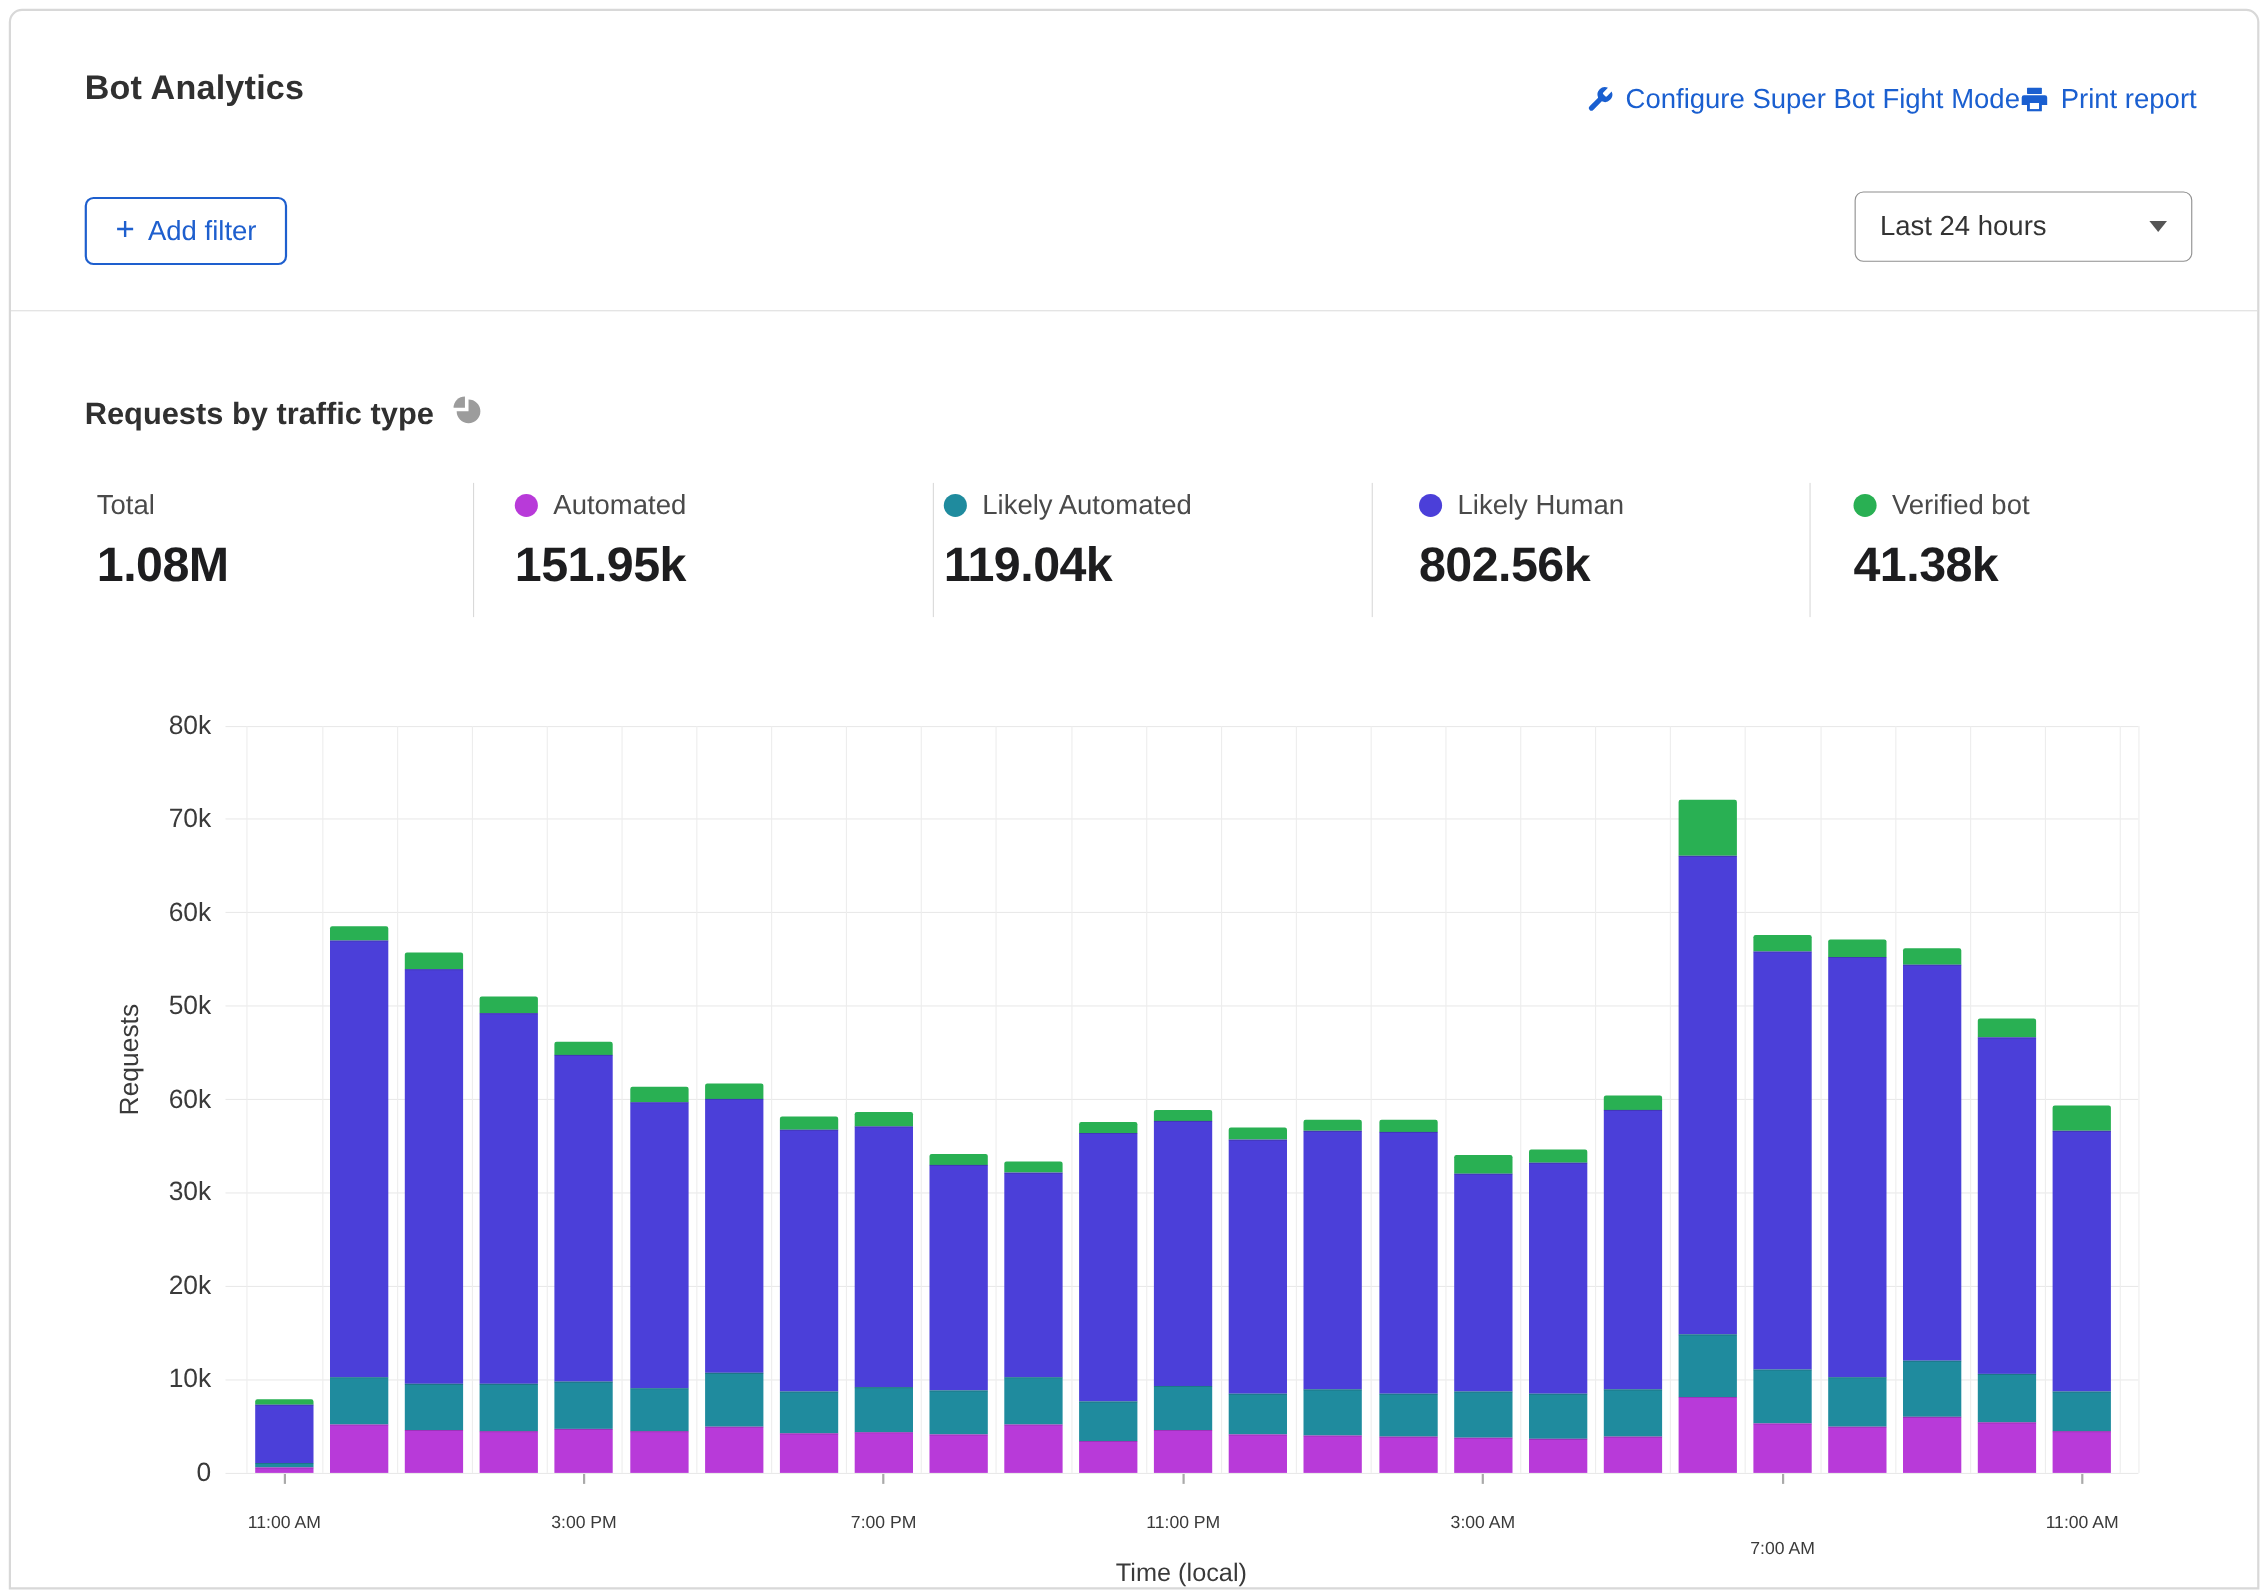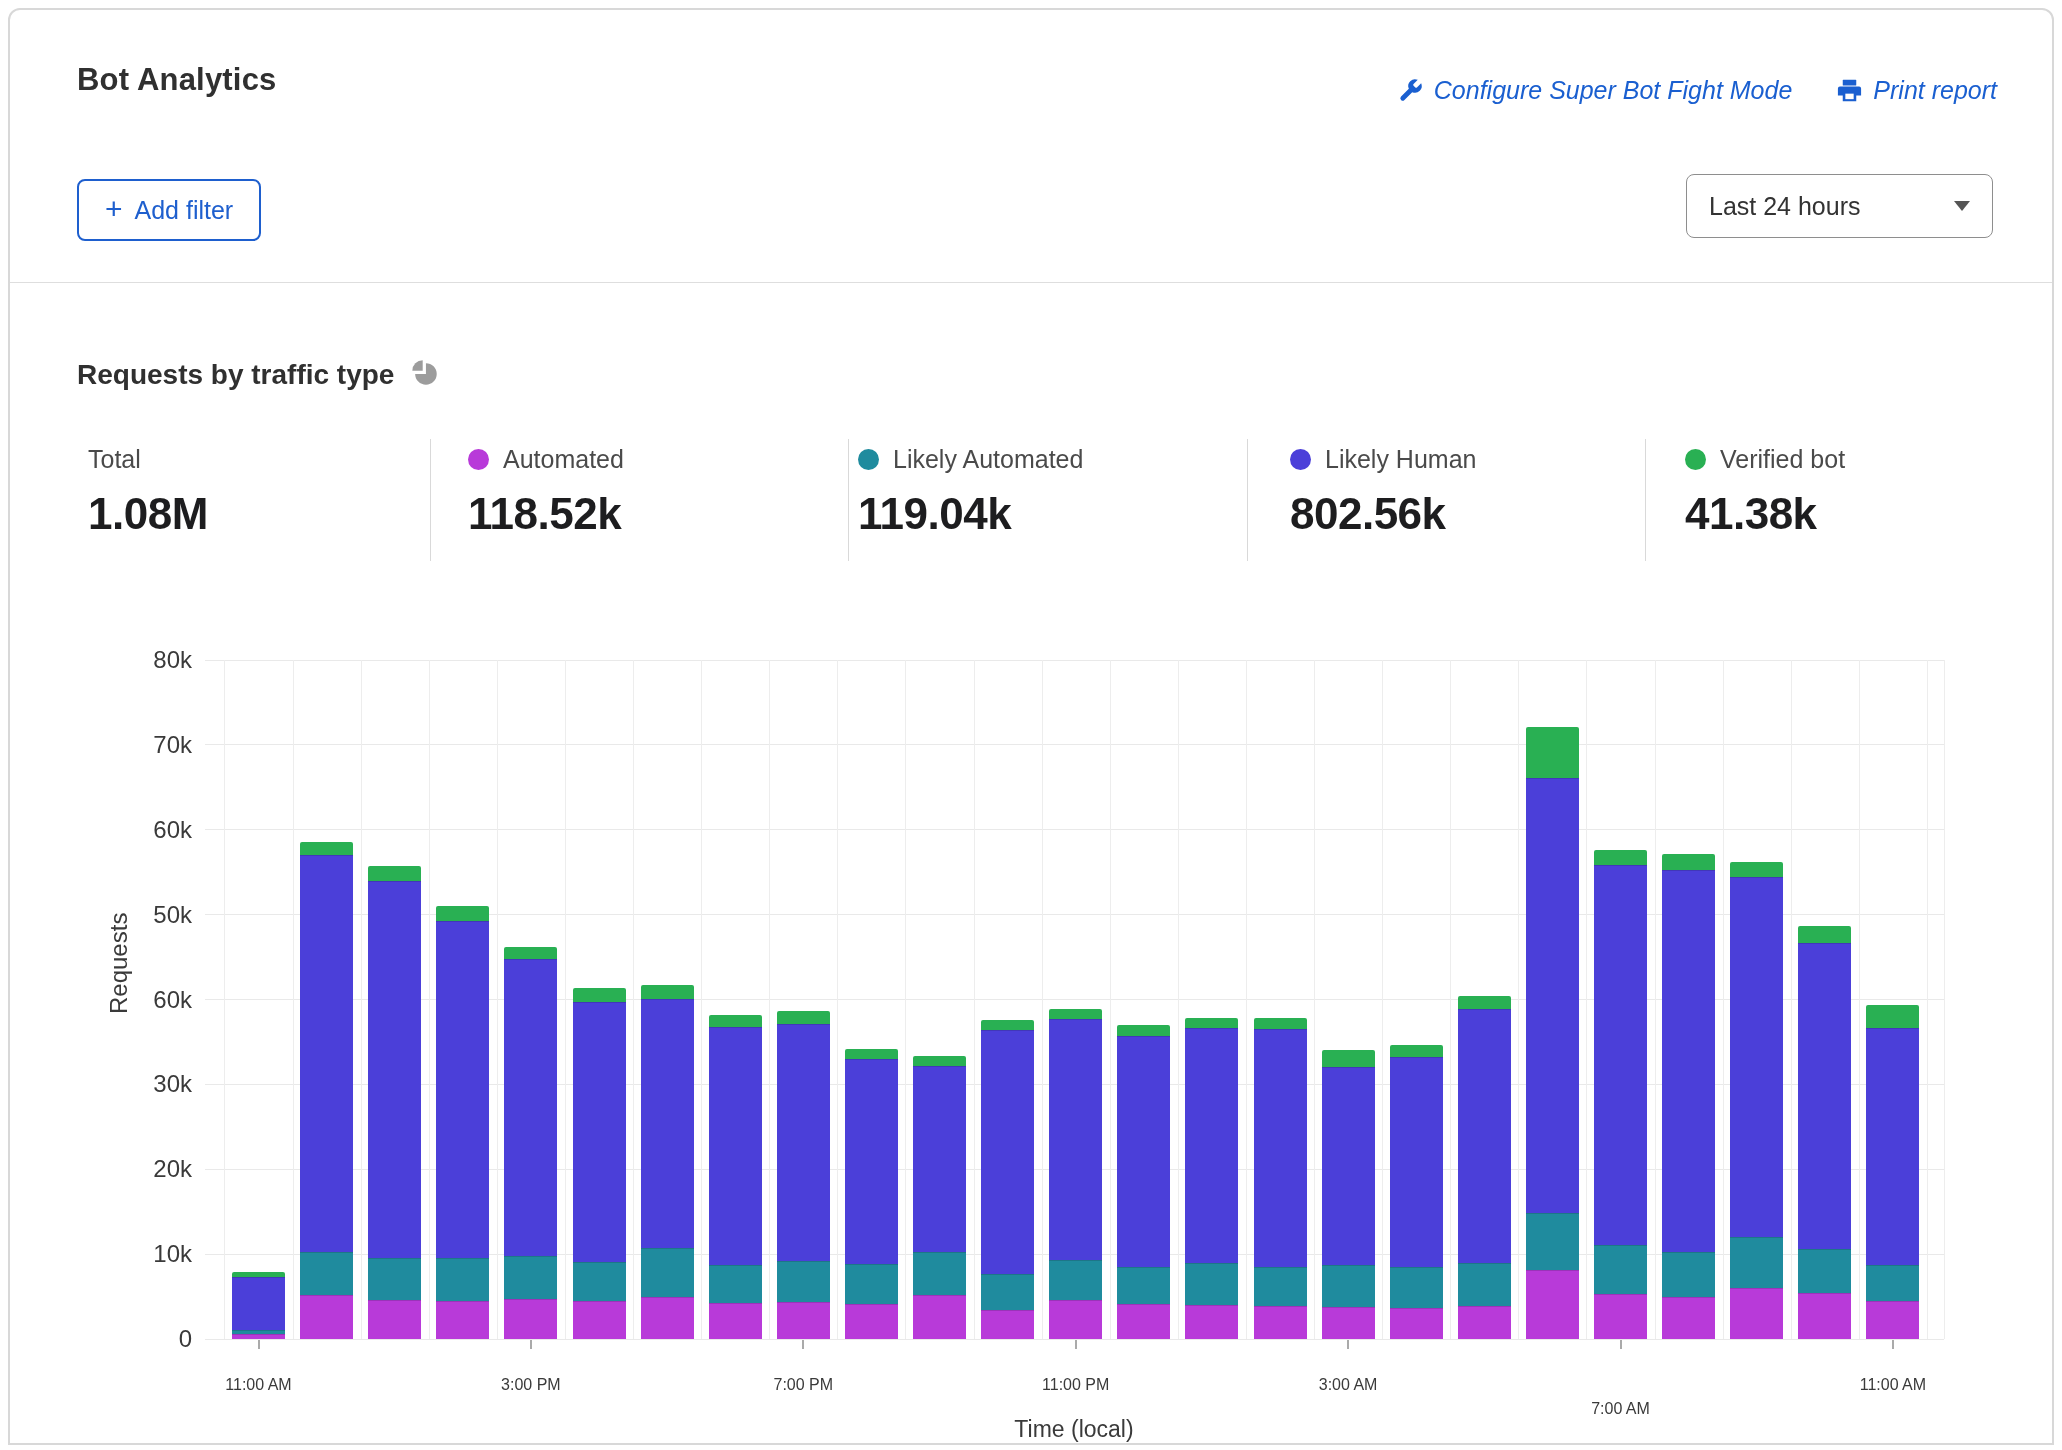--- a/index.html
+++ b/index.html
@@ -3,21 +3,21 @@
 <meta charset="utf-8">
 <title>Bot Analytics</title>
 <style>
   * { margin:0; padding:0; box-sizing:border-box; }
   html,body { width:2062px; height:1450px; background:#ffffff;
     font-family:"Liberation Sans","DejaVu Sans",sans-serif; color:#313131; }
   .card { position:absolute; left:8px; top:8px; width:2046px; height:1437px;
     background:#fff; border:2px solid #d8d8d8; border-radius:12px 12px 0 0; }
   
   .page-title { position:absolute; left:67px; top:52px; font-size:31px; font-weight:700; color:#303030; letter-spacing:.2px; }
-  .header-links { position:absolute; right:55px; top:66px; display:flex; gap:44px; align-items:flex-start;font-style:italic; }
+  .header-links { position:absolute; right:55px; top:66px; display:flex; align-items:flex-start; }
   .hlink { display:flex; align-items:center; gap:10px; color:#1a5fd0; font-size:25px; text-decoration:none; cursor:pointer; }
   .hlink .icon { display:flex; align-items:center; }
   
   .add-filter { position:absolute; left:67px; top:169px; height:62px; padding:0 26px;
     background:#fff; border:2px solid #1e5fce; border-radius:8px; color:#1e5fce;
     font-size:25px; font-family:inherit; display:flex; align-items:center; gap:12px; cursor:pointer; }
   .add-filter .plus { font-size:30px; font-weight:400; line-height:1; margin-top:-3px; }
   .time-select { position:absolute; right:59px; top:164px; width:307px; height:64px;
     border:1.5px solid #8e8e8e; border-radius:8px; display:flex; align-items:center;
     padding:0 22px; font-size:25px; color:#333; cursor:pointer; background:#fff; }
@@ -109,21 +109,21 @@
         <div class="stat-label-row">
           <span>Total</span>
         </div>
         <div class="stat-value">1.08M</div>
       </div>
       <div class="stat-col" style="left: 458px;">
         <div class="stat-label-row">
           <span class="stat-dot" style="background: rgb(184, 58, 217);"></span>
           <span>Automated</span>
         </div>
-        <div class="stat-value">118.52k</div>
+        <div class="stat-value">151.95k</div>
       </div>
       <div class="stat-col" style="left: 848px;">
         <div class="stat-label-row">
           <span class="stat-dot" style="background: rgb(31, 139, 158);"></span>
           <span>Likely Automated</span>
         </div>
         <div class="stat-value">119.04k</div>
       </div>
       <div class="stat-col" style="left: 1280px;">
         <div class="stat-label-row">

